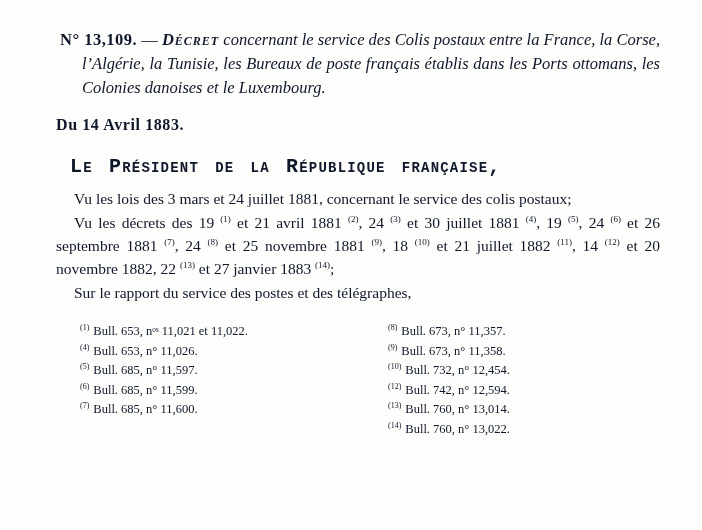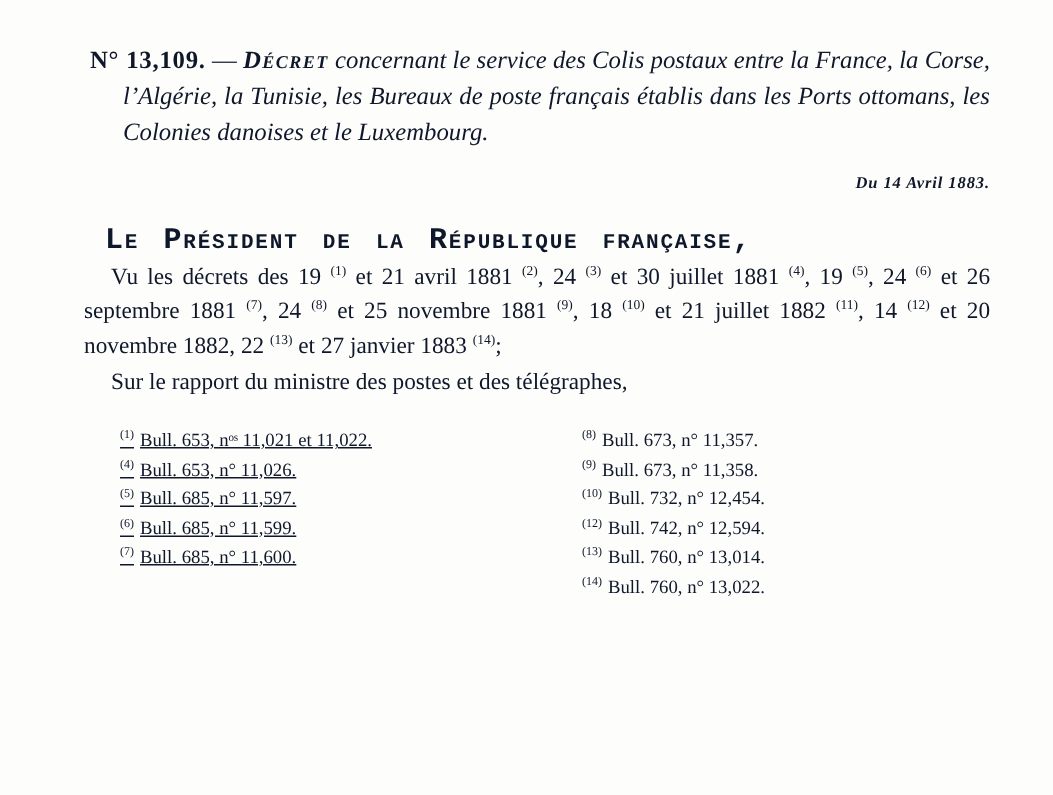--- a/index.html
+++ b/index.html
@@ -35,25 +35,24 @@
   }
   .title .kw {
     font-variant: small-caps;
     font-weight: bold;
     letter-spacing: 1px;
   }
   .dash { font-style: normal; }
   
   .dateline {
     margin: 16px 0 0;
-    text-align: right;
-    font-size: 11px;
+    text-align: left;
+    font-size: 16px;
     font-weight: bold;
     letter-spacing: 0.6px;
-    font-style: italic;
   }
   .promulgation {
     margin: 15px 0 0;
     text-align: center;
     font-size: 13px;
     letter-spacing: 0.3px;
   }
   .promulgation .journal { font-style: italic; }
   
   .salutation {
@@ -81,21 +80,21 @@
     letter-spacing: 0;
   }
   
   .footnotes {
     display: flex;
     margin-top: 18px;
     font-size: 12.5px;
     line-height: 19.5px;
   }
   .fn-col { width: 50%; box-sizing: border-box; }
-  .fn-col.left  { padding-left: 24px; text-decoration: underline; }
+  .fn-col.left  { padding-left: 24px; }
   .fn-col.right { padding-left: 30px; }
   .fn-row { white-space: nowrap; }
   sup.fn-marker {
     font-size: 8px;
     line-height: 0;
     vertical-align: 5px;
     margin-right: 4px;
   }
 </style>
 </head>
@@ -108,24 +107,25 @@
     <span class="dash">—</span>
     <span class="kw">Décret</span>
     <span>concernant le service des Colis postaux entre la France, la Corse, l’Algérie, la Tunisie, les Bureaux de poste français établis dans les Ports ottomans, les Colonies danoises et le Luxembourg.</span>
   </p>
 
   <p class="dateline">Du 14 Avril 1883.</p>
 
 
   <p class="salutation">Le Président de la République française,</p>
 
+  <p class="para">Vu les lois des 3 mars et 24 juillet 1881, concernant le service des colis postaux;</p>
 
   <p class="para tight">Vu les décrets des 19 <sup class="ref">(1)</sup> et 21 avril 1881 <sup class="ref">(2)</sup>, 24 <sup class="ref">(3)</sup> et 30 juillet 1881 <sup class="ref">(4)</sup>, 19 <sup class="ref">(5)</sup>, 24 <sup class="ref">(6)</sup> et 26 septembre 1881 <sup class="ref">(7)</sup>, 24 <sup class="ref">(8)</sup> et 25 novembre 1881 <sup class="ref">(9)</sup>, 18 <sup class="ref">(10)</sup> et 21 juillet 1882 <sup class="ref">(11)</sup>, 14 <sup class="ref">(12)</sup> et 20 novembre 1882, 22 <sup class="ref">(13)</sup> et 27 janvier 1883 <sup class="ref">(14)</sup>;</p>
 
-  <p class="para tight">Sur le rapport du ministre des postes et des télégraphes,</p>
+  <p class="para tight">Sur le rapport du service des postes et des télégraphes,</p>
 
   <div class="footnotes">
     <div class="fn-col left">
         <div class="fn-row"><sup class="fn-marker">(1)</sup><span class="fn-text">Bull. 653, nᵒˢ 11,021 et 11,022.</span></div>
         <div class="fn-row"><sup class="fn-marker">(4)</sup><span class="fn-text">Bull. 653, n° 11,026.</span></div>
         <div class="fn-row"><sup class="fn-marker">(5)</sup><span class="fn-text">Bull. 685, n° 11,597.</span></div>
         <div class="fn-row"><sup class="fn-marker">(6)</sup><span class="fn-text">Bull. 685, n° 11,599.</span></div>
         <div class="fn-row"><sup class="fn-marker">(7)</sup><span class="fn-text">Bull. 685, n° 11,600.</span></div>
       </div>
     <div class="fn-col right">

